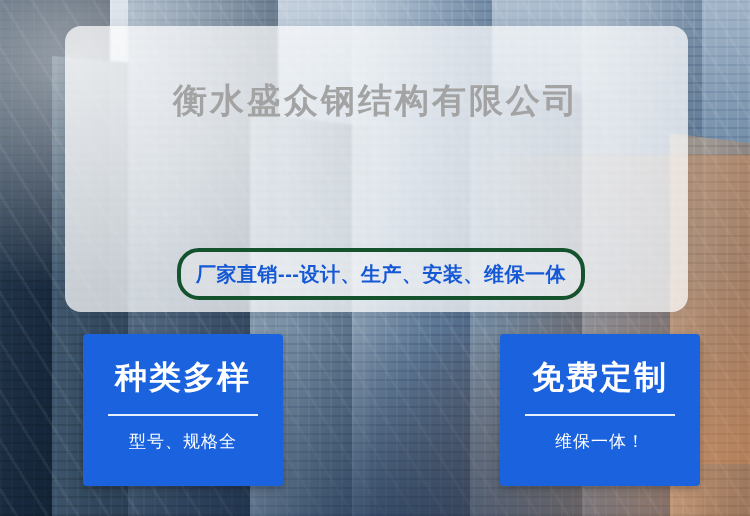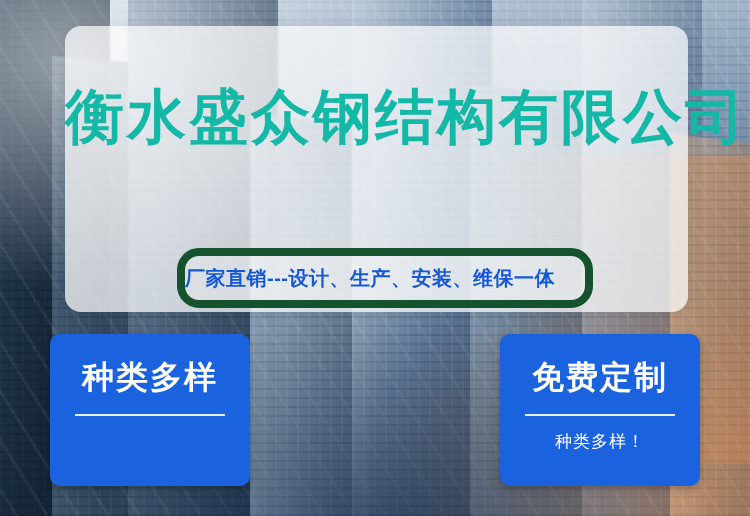--- a/index.html
+++ b/index.html
@@ -80,49 +80,50 @@
     background:rgba(255,255,255,.72);
     border-radius:16px;
     box-shadow:0 2px 14px rgba(0,0,0,.08);
     backdrop-filter:blur(1px);
   }
   .headline{
     position:absolute;left:0;right:0;top:52px;
     text-align:center;
     font-family:"Liberation Sans","DejaVu Sans",sans-serif;
     font-weight:bold;
-    font-size:59px;
+    font-size:34px;
     letter-spacing:3px;
-    color:#14b8a6;
+    color:#a3a3a3;
     white-space:nowrap;
   }
   .pill{
     position:absolute;left:112px;top:222px;width:400px;height:44px;
-    border:8px solid #14532d;
+    border:4px solid #14532d;
     border-radius:22px;
-    display:flex;align-items:center;justify-content:flex-start;
+    display:flex;align-items:center;justify-content:center;
     background:rgba(255,255,255,.30);
   }
   .pill span{
     font-family:"Liberation Sans","DejaVu Sans",sans-serif;
     font-weight:bold;font-size:20px;color:#1558d6;letter-spacing:.5px;
     white-space:nowrap;
   }
 
   
   .cards{
     position:absolute;left:50px;top:334px;width:650px;height:152px;
     display:flex;justify-content:space-between;
   }
   .card{
     width:200px;height:152px;
     background:#1a62de;
-    border-radius:10px;
+    border-radius:4px;
     display:flex;flex-direction:column;align-items:center;
     box-shadow:0 3px 10px rgba(0,0,0,.25);
+    margin-left:33px;
   }
   .card .title{
     margin-top:22px;
     font-family:"Liberation Sans","DejaVu Sans",sans-serif;
     font-weight:bold;font-size:32px;color:#ffffff;letter-spacing:2px;
     white-space:nowrap;
   }
   .card .rule{
     width:150px;height:2px;background:rgba(255,255,255,.9);
     margin:14px 0 0 0;
@@ -162,23 +163,24 @@
     <div class="pill">
       <span>厂家直销---设计、生产、安装、维保一体</span>
     </div>
   </div>
 
   <div class="cards">
 
     <div class="card">
       <div class="title">种类多样</div>
       <div class="rule"></div>
+      <div class="sub">型号、规格全</div>
     </div>
 
 
     <div class="card">
       <div class="title">免费定制</div>
       <div class="rule"></div>
-      <div class="sub">种类多样！</div>
+      <div class="sub">维保一体！</div>
     </div>
 
   </div>
 </div>
 
 </body></html>

